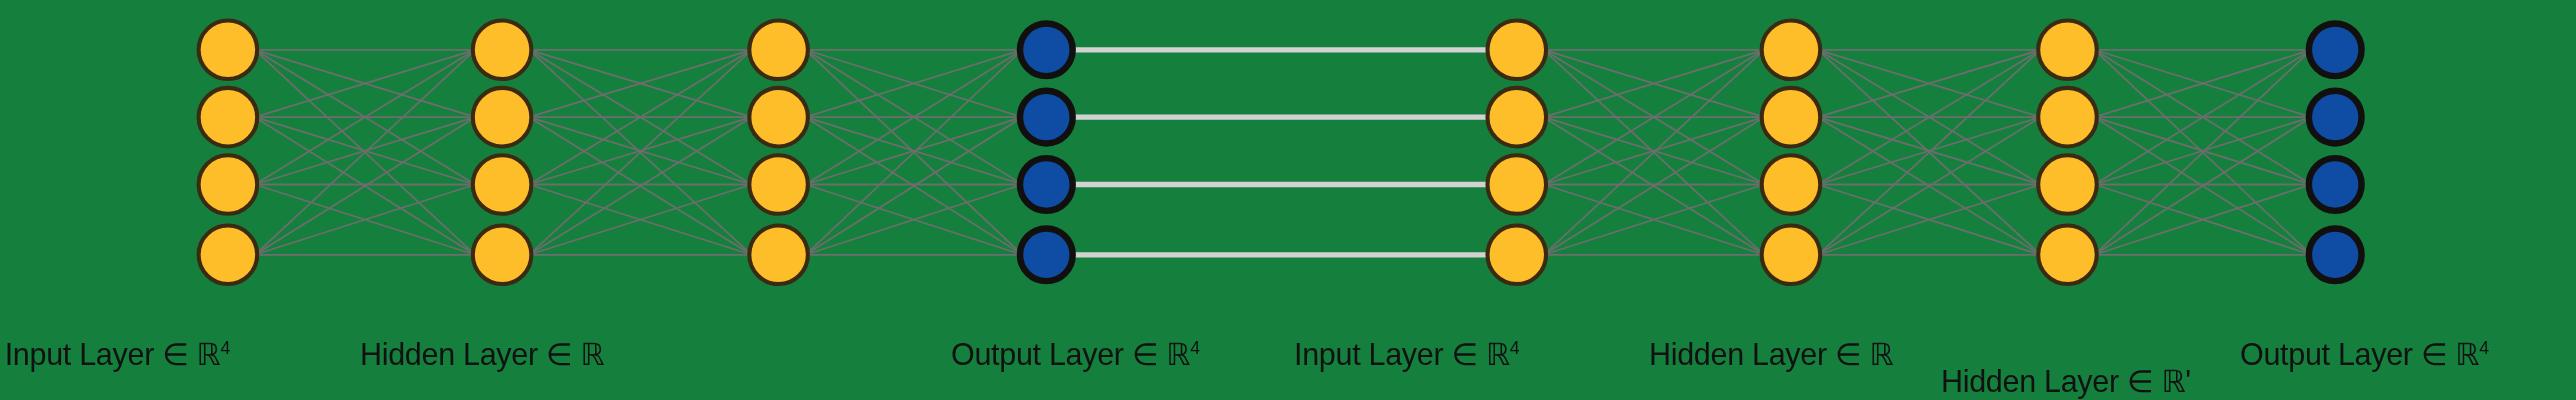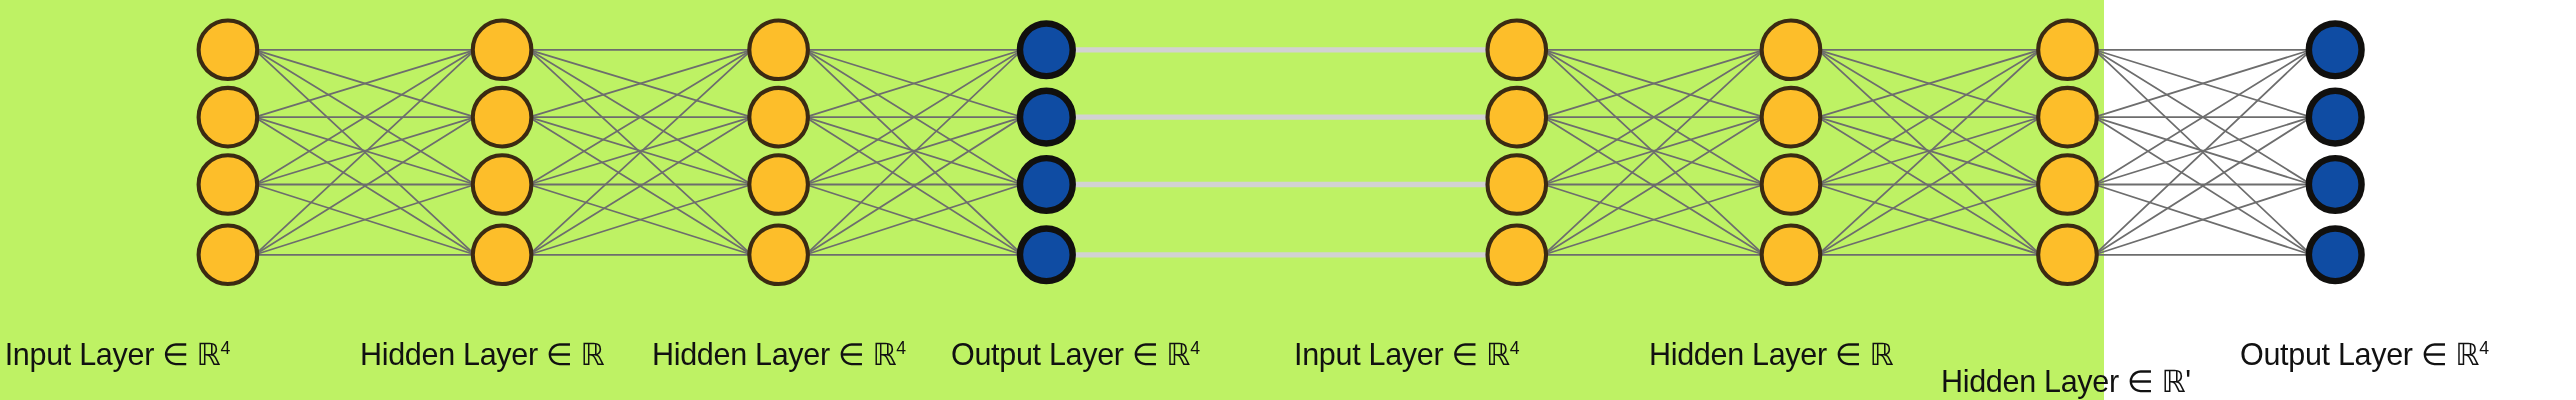--- a/index.html
+++ b/index.html
@@ -8,23 +8,23 @@
     background: #ffffff;
   }
   body {
     width: 2576px;
     height: 401px;
     font-family: "Liberation Sans", sans-serif;
     overflow: hidden;
   }
   #canvas-wrap {
     position: relative;
-    width: 2104px;
+    width: 2576px;
     height: 401px;
-    background: #bef264;
+    background: #15803d;
   }
   #net-svg {
     position: absolute;
     left: 0;
     top: 0;
     width: 2576px;
     height: 328px;
     display: block;
   }
   .labels-row {
@@ -200,23 +200,20 @@
   <div class="labels-row">
 
     <div class="layer-label" style="left:4.7px;">
       <span>Input Layer ∈ ℝ</span><sup>4</sup>
     </div>
 
     <div class="layer-label" style="left:360px;">
       <span>Hidden Layer ∈ ℝ</span><sup></sup>
     </div>
 
-    <div class="layer-label" style="left:652px;">
-      <span>Hidden Layer ∈ ℝ</span><sup>4</sup>
-    </div>
 
     <div class="layer-label" style="left:951px;">
       <span>Output Layer ∈ ℝ</span><sup>4</sup>
     </div>
 
     <div class="layer-label" style="left:1294px;">
       <span>Input Layer ∈ ℝ</span><sup>4</sup>
     </div>
 
     <div class="layer-label" style="left:1649px;">

